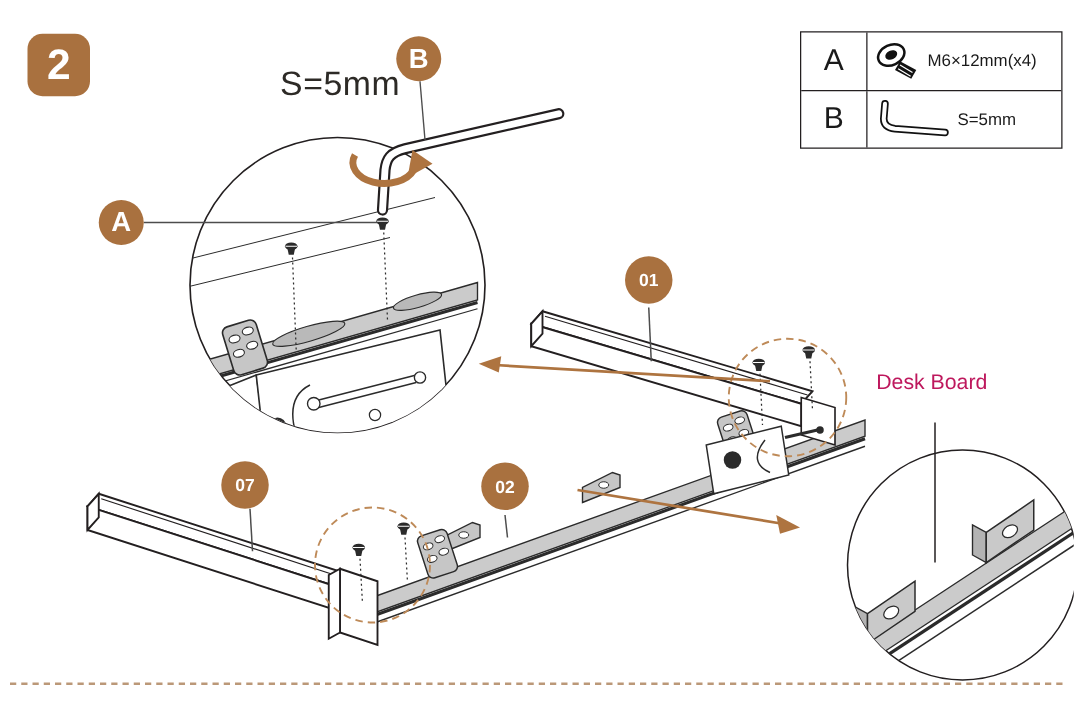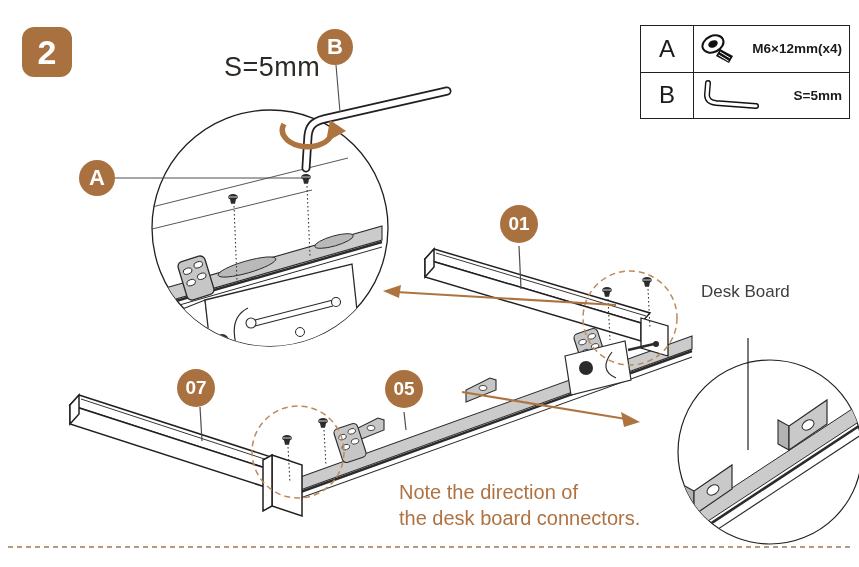--- a/index.html
+++ b/index.html
@@ -13,38 +13,38 @@
   .step-badge{
     left:22px;top:27px;width:50px;height:50px;border-radius:12px;
     background:#A9713F;color:#fff;font-size:34px;font-weight:bold;
     display:flex;align-items:center;justify-content:center;
   }
   .callout{
     border-radius:50%;background:#A9713F;color:#fff;
     display:flex;align-items:center;justify-content:center;font-weight:bold;
   }
   .callout.small{width:36px;height:36px;font-size:22px;}
-  .callout.num{width:38px;height:38px;font-size:19px;}
+  .callout.num{width:38px;height:38px;font-size:14px;}
 
   .size-label{left:224px;top:52px;font-size:27px;color:#2d2a26;letter-spacing:0.5px;}
 
   .parts-table{
     left:640px;top:25px;width:208px;height:92px;background:#fff;
     border:1.6px solid #231f20;display:flex;flex-direction:column;
   }
   .parts-row{flex:1;display:flex;align-items:stretch;}
   .parts-row + .parts-row{border-top:1.4px solid #231f20;}
   .parts-id{width:52px;border-right:1.4px solid #231f20;
     display:flex;align-items:center;justify-content:center;
     font-size:24px;color:#1a1a1a;}
   .parts-body{flex:1;display:flex;align-items:center;padding:0 7px 0 6px;gap:4px;}
   .parts-icon{flex:0 0 auto;display:flex;align-items:center;}
-  .parts-spec{flex:1;text-align:right;font-size:13.5px;color:#1a1a1a;white-space:nowrap;font-weight:bold;}
-
-  .connector-label{left:701px;top:280px;font-size:17px;line-height:24px;color:#404040;}
+  .parts-spec{flex:1;text-align:left;font-size:13.5px;color:#1a1a1a;white-space:nowrap;}
+
+  .connector-label{left:701px;top:294px;font-size:17px;line-height:24px;color:#be185d;}
   .note-label{left:399px;top:479px;font-size:20px;line-height:26px;color:#AF7240;}
 </style>
 </head>
 <body>
 
 <div class="stage">
 
   <svg class="draw" viewBox="0 0 859 567">
     <defs>
       <g id="scr">
@@ -210,21 +210,21 @@
   <div class="abs size-label">S=5mm</div>
 
   <div class="abs callout small" style="left:317px;top:29px;">B</div>
 
   <div class="abs callout small" style="left:79px;top:160px;">A</div>
 
   <div class="abs callout num" style="left:500px;top:205px;">01</div>
 
   <div class="abs callout num" style="left:177px;top:369px;">07</div>
 
-  <div class="abs callout num" style="left:385px;top:370px;">05</div>
+  <div class="abs callout num" style="left:385px;top:370px;">02</div>
 
   <div class="abs parts-table">
     <div class="parts-row">
       <div class="parts-id">A</div>
       <div class="parts-body">
         <span class="parts-icon">
           <svg width="38" height="34" viewBox="0 0 38 34">
             <ellipse cx="13" cy="12" rx="11" ry="8" transform="rotate(-25 13 12)" fill="#fff" stroke="#111" stroke-width="2"></ellipse>
             <ellipse cx="13" cy="12" rx="5" ry="3.5" transform="rotate(-25 13 12)" fill="#111"></ellipse>
             <polygon points="20,17 33,24 29,31 16,24" fill="#111"></polygon>
@@ -246,18 +246,14 @@
         </span>
         <span class="parts-spec">S=5mm</span>
       </div>
     </div>
   </div>
 
   <div class="abs connector-label">
     <div>Desk Board</div>
   </div>
 
-  <div class="abs note-label">
-    <div>Note the direction of</div>
-    <div>the desk board connectors.</div>
-  </div>
 
 </div>
 
 </body></html>

